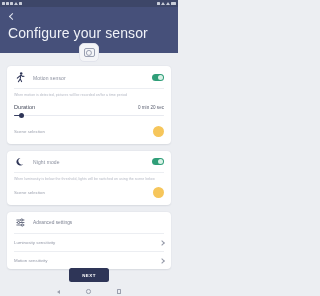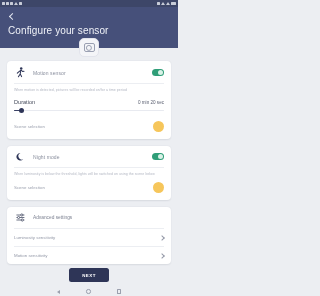--- a/index.html
+++ b/index.html
@@ -32,21 +32,21 @@
   .back-row { height: 11px; display: flex; align-items: center; }
   .back-arrow {
     width: 8px; height: 8px; position: relative; cursor: pointer;
   }
   .back-arrow:before {
     content: ""; position: absolute; left: 2px; top: 1.6px;
     width: 4px; height: 4px; border-left: 1px solid #e6e9f2; border-bottom: 1px solid #e6e9f2;
     transform: rotate(45deg);
   }
   .appbar-title {
-    font-size: 10px; color: #f0f2f8; margin-top: 3px; letter-spacing: 0.1px;
+    font-size: 14px; color: #f0f2f8; margin-top: 3px; letter-spacing: 0.1px;
   }
 
   
   .cam-badge {
     position: absolute; left: 50%; transform: translateX(-50%);
     bottom: -9px;
     width: 20px; height: 19px; border-radius: 5px;
     background: #f4f5f8; border: 1px solid #e2e4ec;
     display: flex; align-items: center; justify-content: center;
   }

